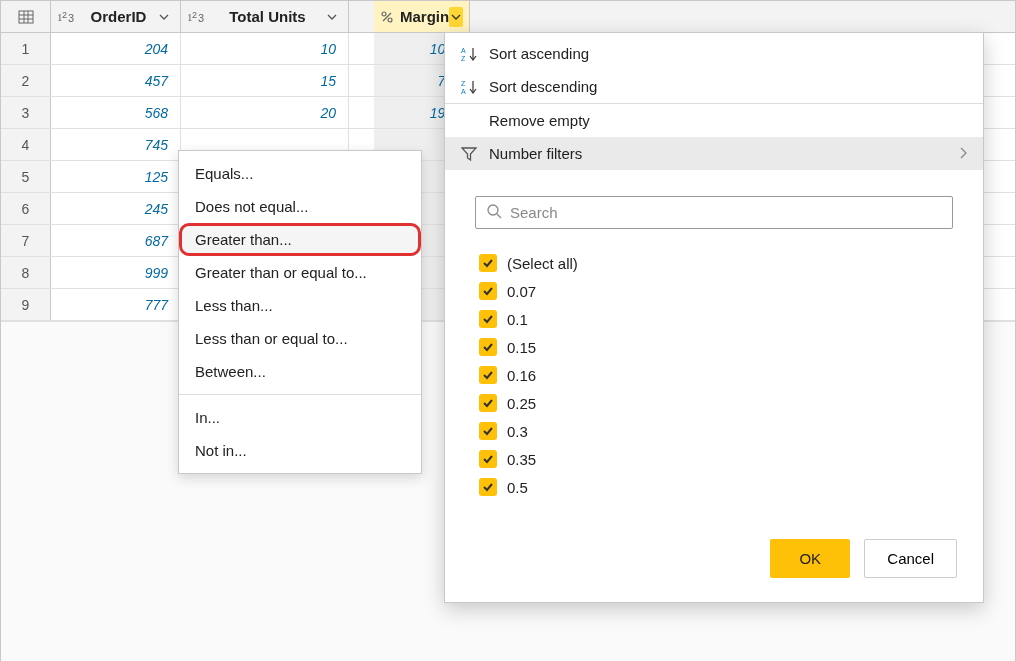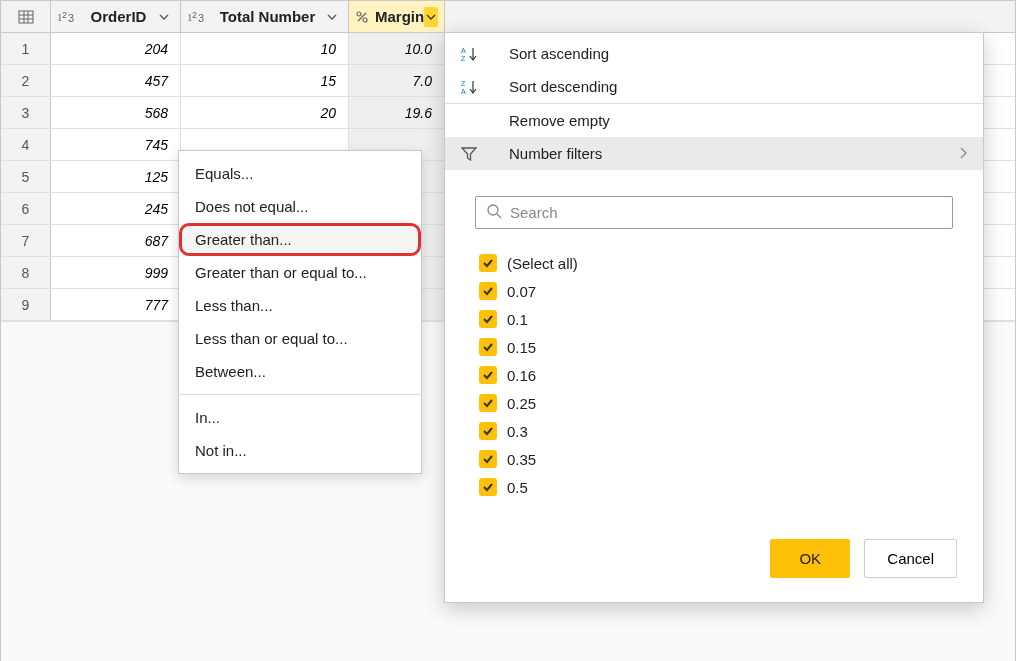--- a/index.html
+++ b/index.html
@@ -5,42 +5,42 @@
     * { box-sizing: border-box; margin: 0; padding: 0; }
     body { font-family: "Segoe UI", Arial, sans-serif; font-size: 14px; color: #222; background: #fff; width: 1016px; height: 661px; position: relative; overflow: hidden; }
     
     .table-wrap { border: 1px solid #c8c8c8; }
     .grid-header { display: flex; height: 32px; background: #f3f3f3; border-bottom: 1px solid #c8c8c8; }
     .row-header-cell { width: 50px; border-right: 1px solid #c8c8c8; display:flex; align-items:center; justify-content:center; }
     .col-head { display: flex; align-items: center; border-right: 1px solid #c8c8c8; padding: 0 6px; position: relative; background: #f3f3f3; }
     .col-head.hl { background: #fff4c1; }
     .col-w1 { width: 130px; }
     .col-w2 { width: 168px; }
-    .col-w3 { width: 96px; }
+    .col-w3 { width: 96px; margin-left: 25px; }
     .type-icon { display:inline-flex; align-items:center; color:#666; margin-right:6px; }
     .col-label { font-weight: 600; font-size: 15px; color: #222; flex: 1; text-align: center; }
     .dd-btn { width: 20px; height: 20px; display:flex; align-items:center; justify-content:center; cursor:pointer; border-radius:2px; }
     .dd-btn.hl { background: #ffd633; }
     
     .grid-row { display:flex; height: 32px; border-bottom: 1px solid #e0e0e0; }
     .row-num { width: 50px; background:#f3f3f3; border-right:1px solid #c8c8c8; display:flex; align-items:center; justify-content:center; color:#555; }
-    .cell { border-right:1px solid #e0e0e0; display:flex; align-items:center; justify-content:flex-end; padding:0 12px; font-style: italic; color:#000000; }
+    .cell { border-right:1px solid #e0e0e0; display:flex; align-items:center; justify-content:flex-end; padding:0 12px; font-style: italic; color:#0369a1; }
     .cell.hl { background: #efefef; }
     .empty-area { height: 370px; background:#fafafa; border-top:1px solid #e0e0e0; }
     
     
     .submenu { position:absolute; top:150px; left:178px; width:244px; background:#fff; border:1px solid #c8c8c8; box-shadow:0 4px 12px rgba(0,0,0,0.15); padding:6px 0; }
     .submenu-item { padding:8px 16px; font-size:15px; cursor:pointer; }
     .submenu-item.active { background:#f5f5f5; border:3px solid #e03030; border-radius:10px; padding:5px 13px; }
     .submenu-sep { height:1px; background:#ddd; margin:6px 0; }
     
     
     .panel { position:absolute; top:32px; left:444px; width:540px; background:#fff; border:1px solid #c8c8c8; box-shadow:0 6px 20px rgba(0,0,0,0.2); }
     .panel-top { padding:4px 0; }
-    .panel-row { display:flex; align-items:center; padding:8px 16px; cursor:pointer; font-size:15px;gap:20px; }
+    .panel-row { display:flex; align-items:center; padding:8px 16px; cursor:pointer; font-size:15px; }
     .panel-row.selected { background:#eaeaea; }
     .panel-icon { width:28px; display:inline-flex; align-items:center; justify-content:flex-start; color:#555; }
     .panel-row .expand { margin-left:auto; color:#888; }
     .panel-sep { height:1px; background:#ddd; }
     
     .panel-body { padding:22px 30px 18px 30px; }
     .search-box { display:flex; align-items:center; border:1px solid #999; border-radius:2px; padding:6px 10px; margin-bottom:20px;justify-content:flex-end; }
     .search-box input { border:none; outline:none; flex:1; font-size:15px; color:#333; background:transparent; margin-left:8px; }
     .search-box input::placeholder { color:#888; }
     
@@ -87,21 +87,21 @@
       </span>
     </div>
     <div class="col-head col-w2">
       <span class="type-icon">
         <svg width="20" height="14" viewBox="0 0 20 14">
             <text x="0" y="11" font-size="11" fill="#666" font-family="Segoe UI">1</text>
             <text x="5" y="8" font-size="9" fill="#666">2</text>
             <text x="11" y="12" font-size="11" fill="#666">3</text>
           </svg>
       </span>
-      <span class="col-label">Total Number</span>
+      <span class="col-label">Total Units</span>
       <span class="dd-btn">
         <svg width="10" height="6" viewBox="0 0 10 6">
             <path d="M1 1 L5 5 L9 1" fill="none" stroke="#555" stroke-width="1.3"></path>
           </svg>
       </span>
     </div>
     <div class="col-head col-w3 hl">
       <span class="type-icon">
         <svg width="14" height="14" viewBox="0 0 14 14">
             <circle cx="4" cy="4" r="2" fill="none" stroke="#666" stroke-width="1.2"></circle>

